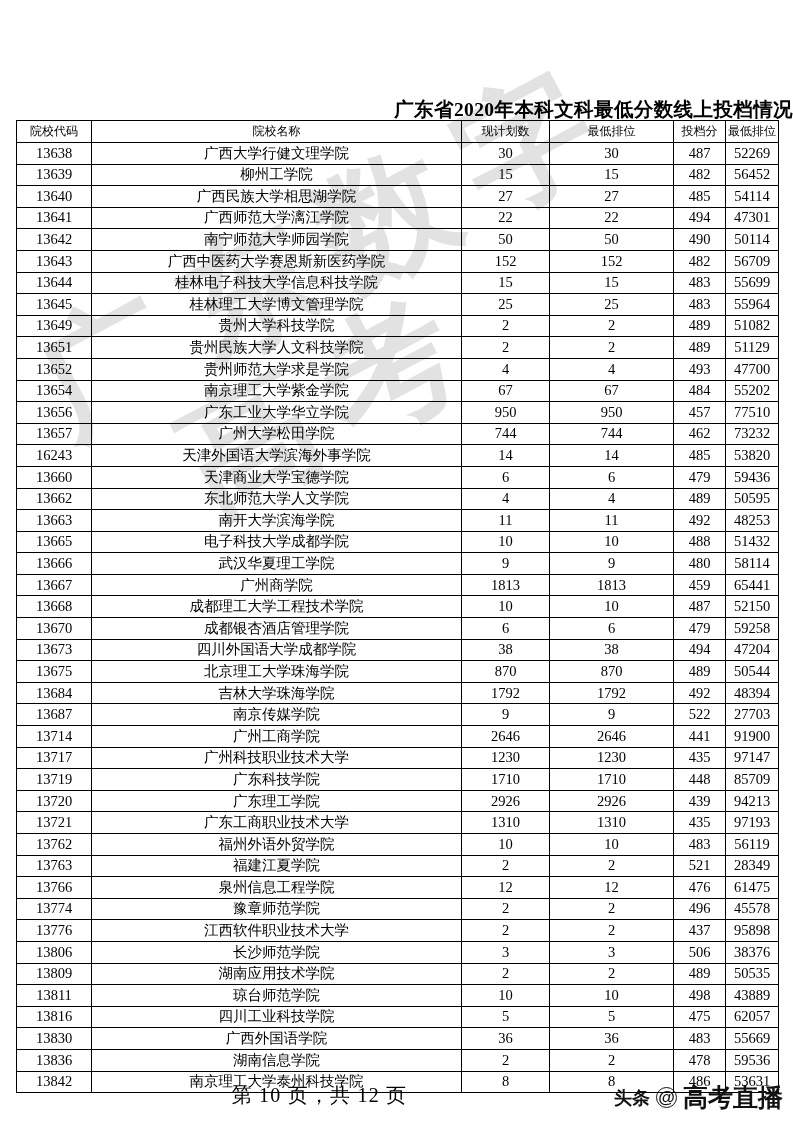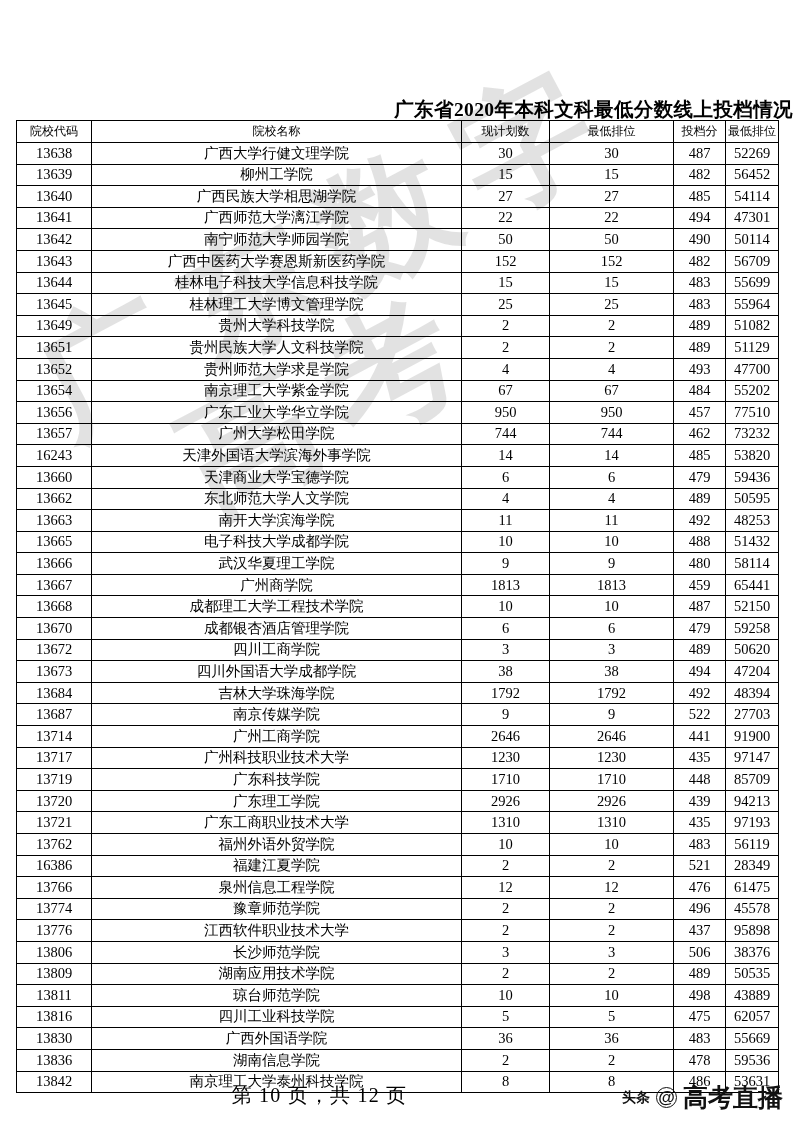--- a/index.html
+++ b/index.html
@@ -129,21 +129,21 @@
     position: absolute;
     right: 10px;
     bottom: 8px;
     display: flex;
     align-items: center;
     gap: 6px;
     z-index: 6;
   }
   .brand-mark {
     font-family: "Liberation Sans", sans-serif;
-    font-size: 14px;
+    font-size: 18px;
     font-weight: 700;
     color: #111111;
     letter-spacing: 0px;
   }
   .brand-at {
     font-family: "Liberation Sans", sans-serif;
     font-size: 17px;
     font-weight: 700;
     color: #111111;
     border: 1.6px solid #111111;
@@ -376,36 +376,36 @@
           </tr>
           <tr>
             <td>13670</td>
             <td>成都银杏酒店管理学院</td>
             <td>6</td>
             <td>6</td>
             <td>479</td>
             <td>59258</td>
           </tr>
           <tr>
-            <td>13672</td>
-            <td>四川工商学院</td>
-            <td>3</td>
-            <td>3</td>
-            <td>489</td>
-            <td>50620</td>
-          </tr>
-          <tr>
             <td>13673</td>
             <td>四川外国语大学成都学院</td>
             <td>38</td>
             <td>38</td>
             <td>494</td>
             <td>47204</td>
           </tr>
           <tr>
+            <td>13675</td>
+            <td>北京理工大学珠海学院</td>
+            <td>870</td>
+            <td>870</td>
+            <td>489</td>
+            <td>50544</td>
+          </tr>
+          <tr>
             <td>13684</td>
             <td>吉林大学珠海学院</td>
             <td>1792</td>
             <td>1792</td>
             <td>492</td>
             <td>48394</td>
           </tr>
           <tr>
             <td>13687</td>
             <td>南京传媒学院</td>
@@ -456,21 +456,21 @@
           </tr>
           <tr>
             <td>13762</td>
             <td>福州外语外贸学院</td>
             <td>10</td>
             <td>10</td>
             <td>483</td>
             <td>56119</td>
           </tr>
           <tr>
-            <td>16386</td>
+            <td>13763</td>
             <td>福建江夏学院</td>
             <td>2</td>
             <td>2</td>
             <td>521</td>
             <td>28349</td>
           </tr>
           <tr>
             <td>13766</td>
             <td>泉州信息工程学院</td>
             <td>12</td>

